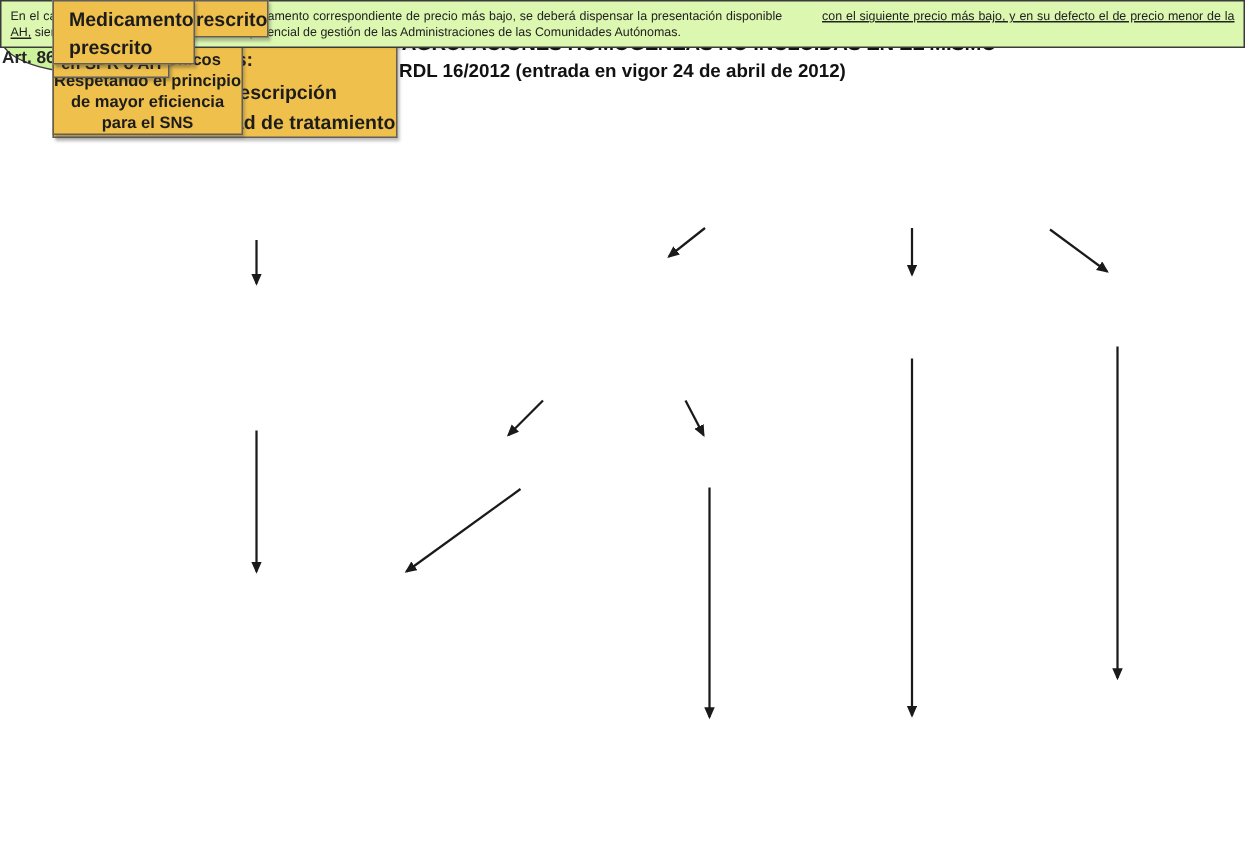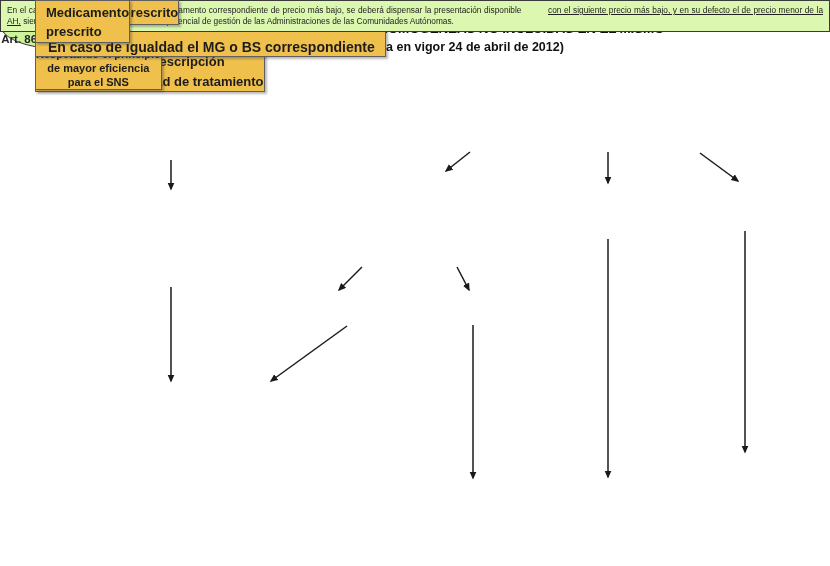--- a/index.html
+++ b/index.html
@@ -188,21 +188,20 @@
       <span>&gt; P menor</span>
   </div>
   <div id="pvp-menor" class="pvp">
     <span>PVP</span>
       <sub>IVA</sub>
       <span>≤ P menor</span>
   </div>
 
   <div id="precio-bajo" class="box gold">
     <div class="p1">Medicamento de precio más bajo de la AH.</div>
-    <div class="p2">En caso de igualdad el MG o BS correspondiente</div>
   </div>
   <div id="nota">
     <span>En el caso de que no esté disponible el medicamento correspondiente de precio más bajo, se deberá dispensar la presentación disponible </span><span class="u">con el siguiente precio más bajo, y en su defecto el de precio menor de la AH,</span><span> siempre de acuerdo y en el marco competencial de gestión de las Administraciones de las Comunidades Autónomas.</span>
   </div>
   <div id="prescrito-1" class="box gold">Medicamento prescrito</div>
   <div id="prescrito-2" class="box gold pre">Medicamento
 prescrito</div>
 
 </div>
 

